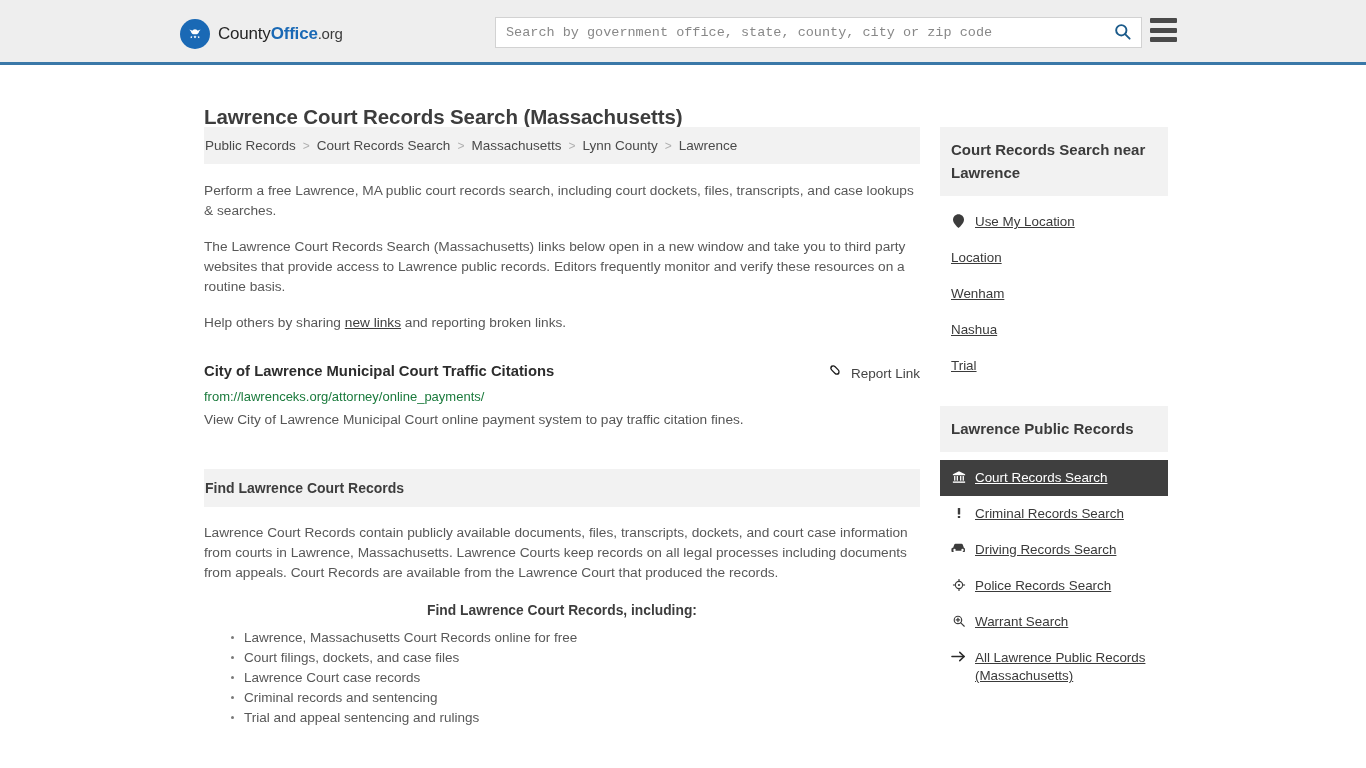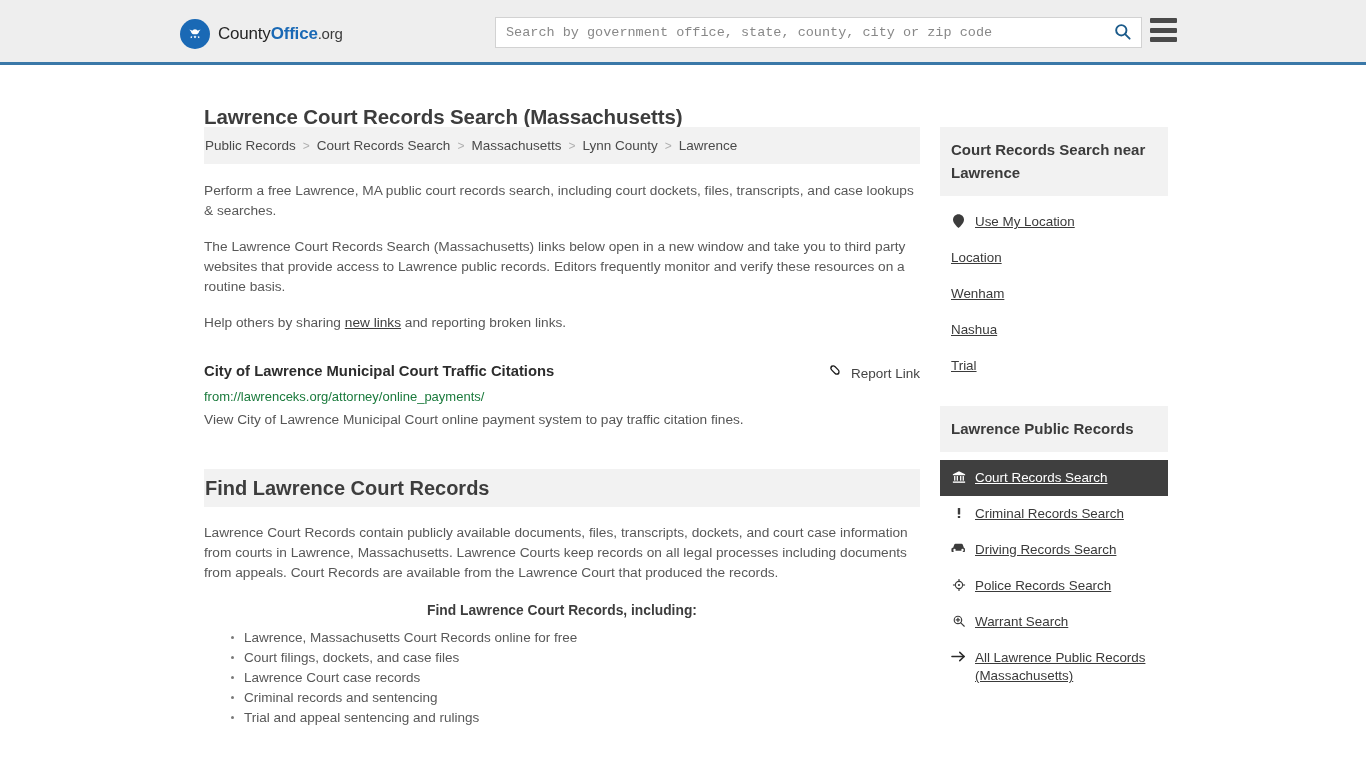--- a/index.html
+++ b/index.html
@@ -211,21 +211,21 @@
   .section-head {
     margin-top: 39px;
     background: #f2f2f2;
     height: 38px;
     display: flex;
     align-items: center;
     padding-left: 1px;
   }
   .section-head h2 {
     margin: 0;
-    font-size: 20px;
+    font-size: 14px;
     font-weight: bold;
     color: #3d3d3d;
   }
   .sub-head {
     margin-top: 20px;
     font-size: 13.8px;
     font-weight: bold;
     color: #3d3d3d;
     text-align: center;
   }

